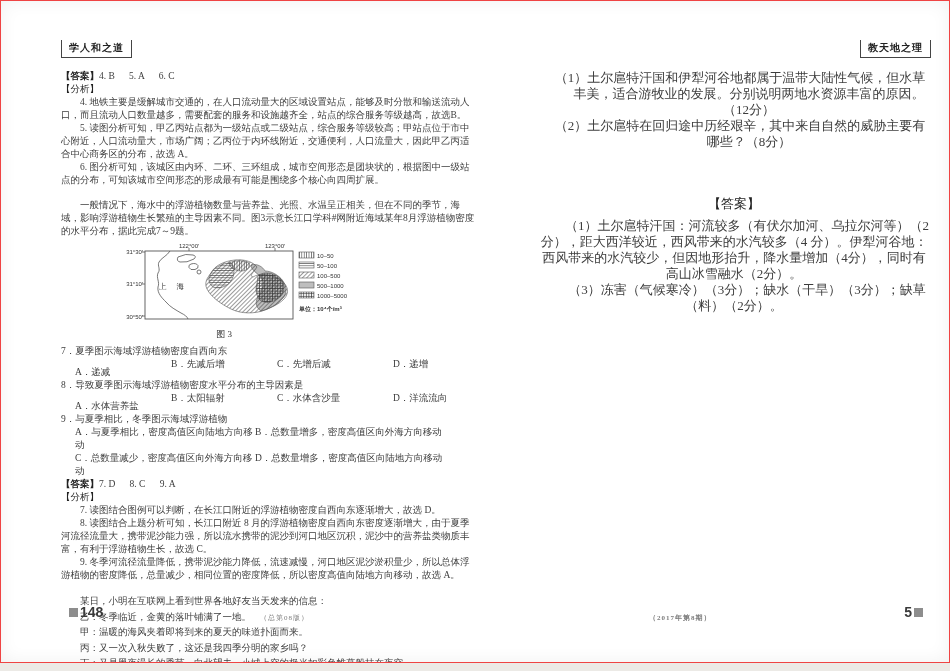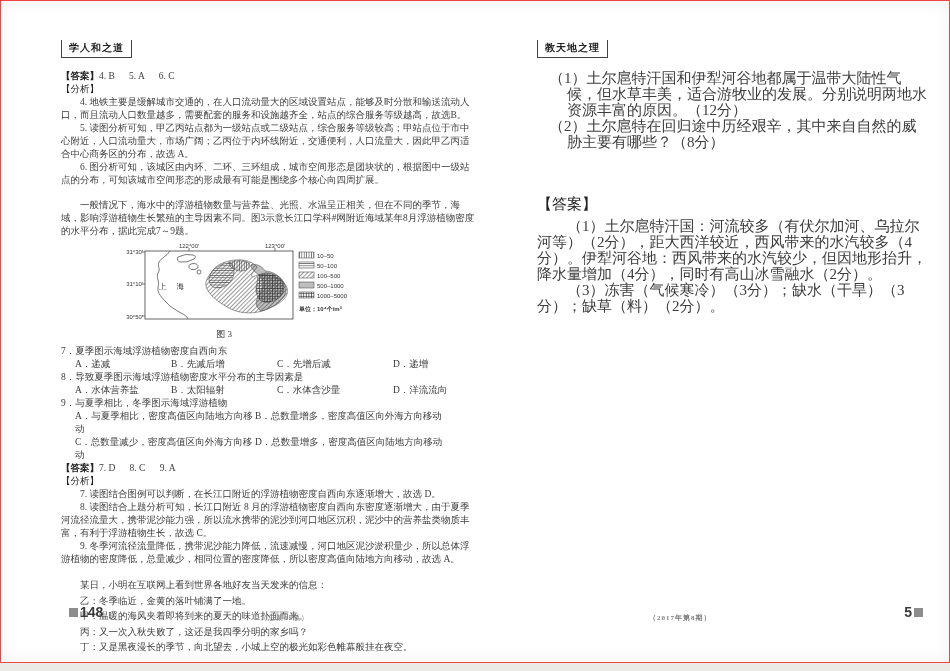--- a/index.html
+++ b/index.html
@@ -16,54 +16,54 @@
     border: 1px solid #ef4444;
     box-shadow: inset 0 0 18px rgba(0,0,0,0.06);
     overflow: hidden;
     color: #3c3c3c;
   }
   .col { position: absolute; top: 36px; }
   .col.left  { left: 60px;  width: 414px; }
   .col.right { left: 536px; width: 394px; }
 
   .tagline-wrap { margin-bottom: 12px; }
-  .tagline-wrap.right-align { text-align: left; text-decoration: underline; }
+  .tagline-wrap.right-align { text-align: right; text-decoration: underline; }
   .tagline {
     display: inline-block;
     font-weight: bold;
     font-size: 10px;
     color: #222;
     padding: 1px 7px 2px 7px;
     border-left: 1.5px solid #444;
     border-right: 1.5px solid #444;
     border-bottom: 1.5px solid #444;
     letter-spacing: 1px;
   }
 
   p { margin: 0; }
   .txt  { font-size: 9.5px; line-height: 13px; }
-  .txt-r{ font-size: 15px; line-height: 16px; }
+  .txt-r{ font-size: 13px; line-height: 16px; text-align: center; }
   .bold { font-weight: normal; color: #222; }
   .indent { text-indent: 2em; }
   .pre { white-space: pre-wrap; }
   .mt12 { margin-top: 12px; }
 
   .ansline { font-size: 9.5px; line-height: 13px; }
   .ansline b { font-weight: bold; color: #222; }
 
   .figure { margin: 5px 0 4px 62px; width: 260px; }
   .figure svg { display: block; }
   .figure .caption {
     width: 150px; margin-left: 26px;
     text-align: center; font-size: 9px; color: #333; margin-top: 1px;
   }
 
   .stem { font-size: 9.5px; line-height: 13px; }
   .opts4 { display: flex; padding-left: 14px; font-size: 9.5px; line-height: 13px; }
-  .opts4 span:nth-child(1) { width: 96px;  }
+  .opts4 span:nth-child(1) { width: 96px; margin-top: 8px;  }
   .opts4 span:nth-child(2) { width: 106px; }
   .opts4 span:nth-child(3) { width: 116px; }
   .opts2 { display: grid; grid-template-columns: 178px auto; padding-left: 14px;
            font-size: 9.5px; line-height: 13px; column-gap: 2px; }
 
   .scenario { margin-top: 12px; }
   .scenario p { font-size: 9.5px; line-height: 15.5px; text-indent: 2em; }
 
   .hang { padding-left: 30px; text-indent: -18px; }
 

